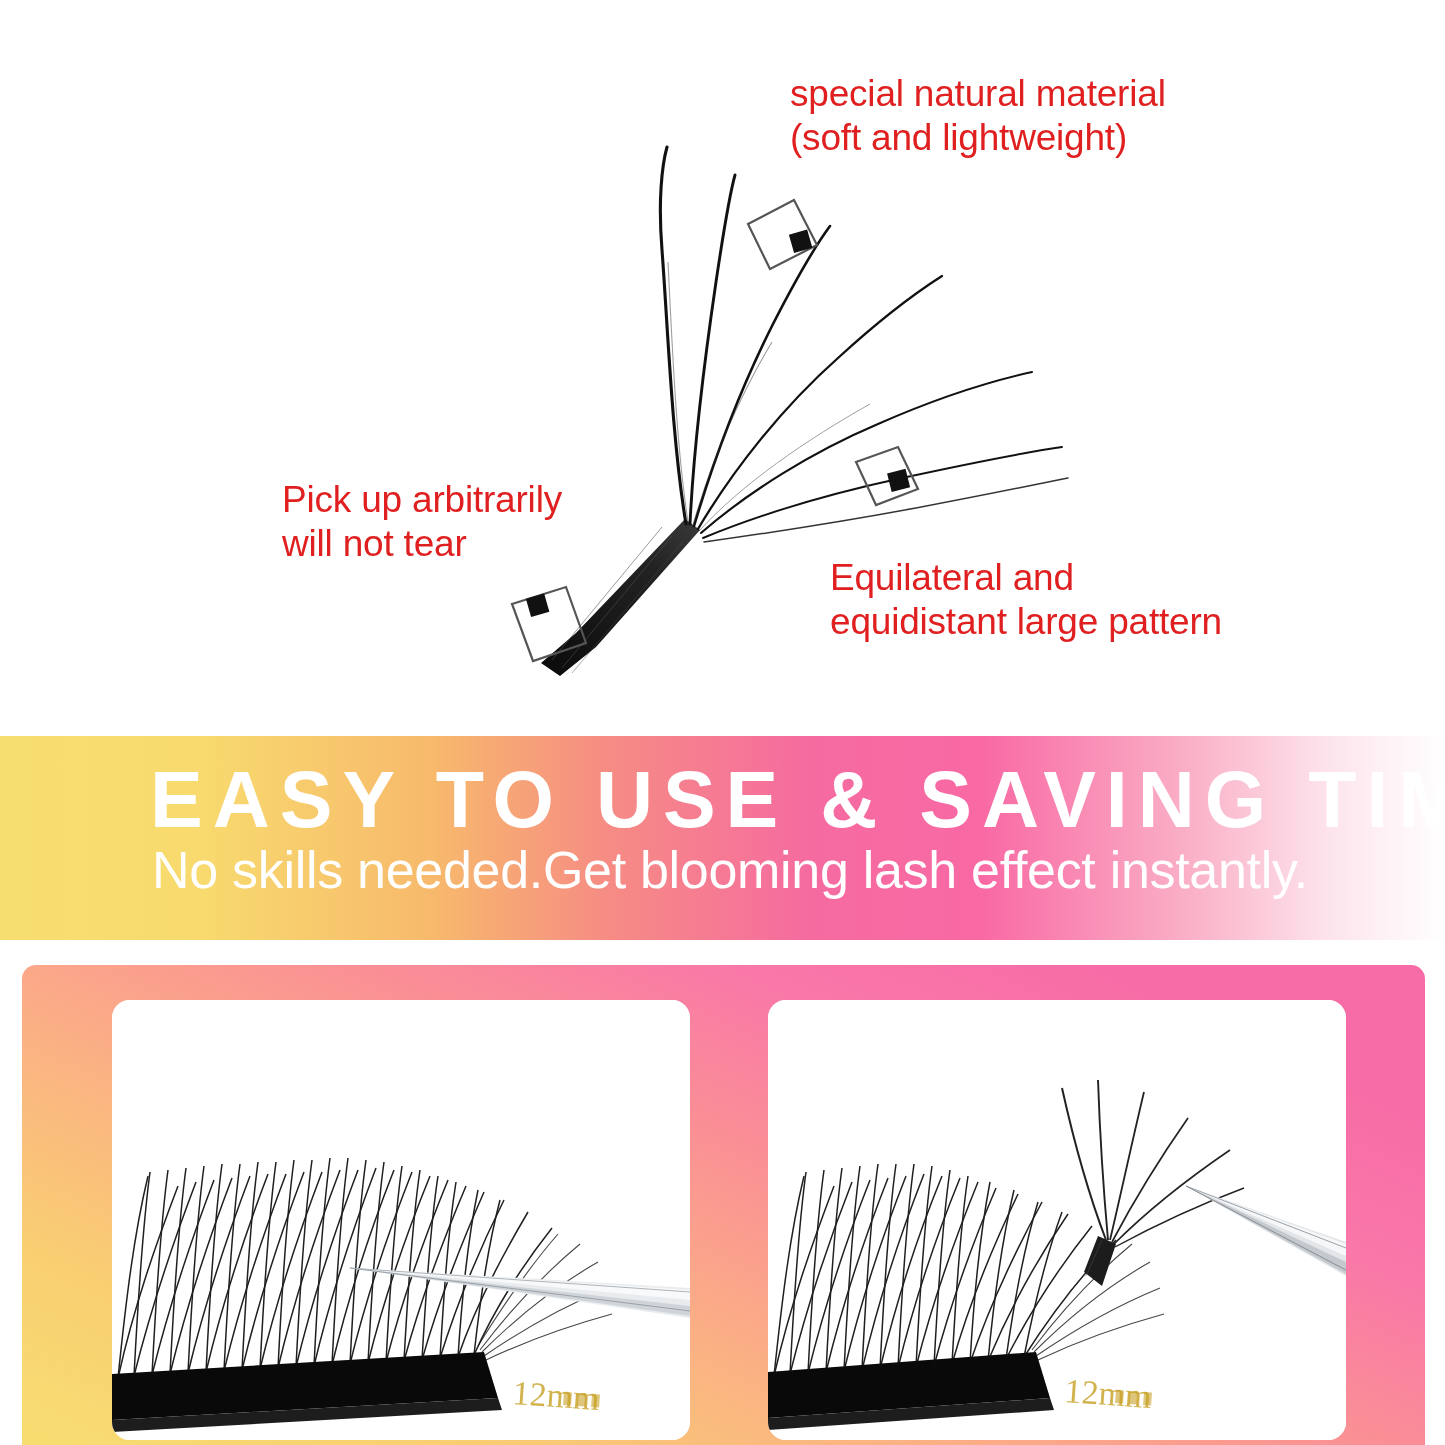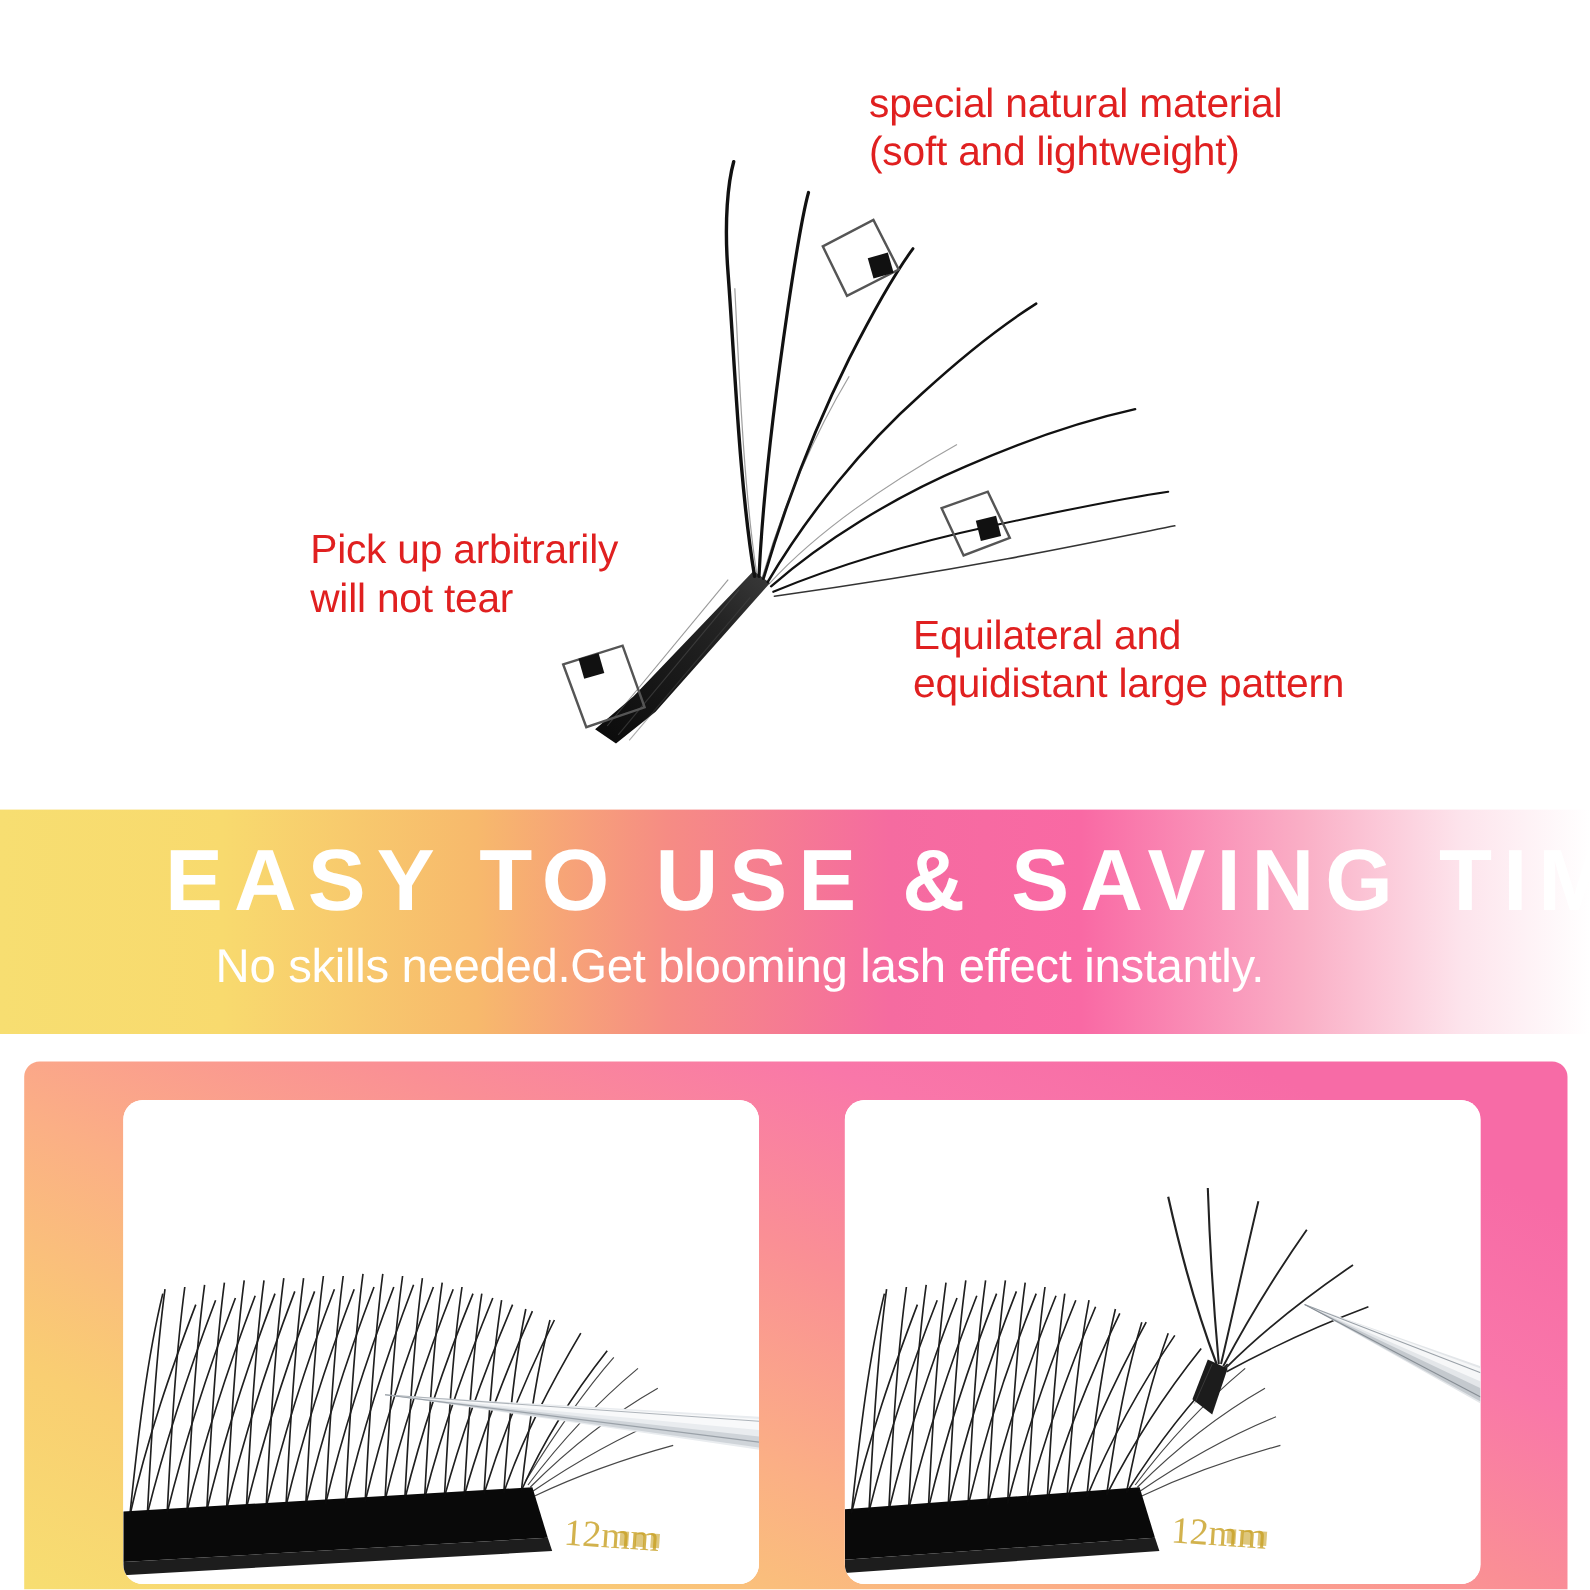--- a/index.html
+++ b/index.html
@@ -49,28 +49,27 @@
   #banner-title {
     position:absolute; left:150px; top:24px;
     color:#ffffff;
     font-size:79px;
     font-weight:700;
     letter-spacing:10px;
     line-height:1;
     white-space:nowrap;
   }
   #banner-subtitle {
-    position:absolute; left:152px; top:122px;
+    position:absolute; left:152px; top:108px;
     color:#ffffff;
-    font-size:43px;
+    font-size:52px;
     font-weight:400;
     letter-spacing:-0.3px;
     line-height:1;
     white-space:nowrap;
-    margin-left:44px;
   }
 
   
   #bottom-panel {
     position:absolute; left:22px; top:965px; width:1403px; height:480px;
     border-radius:14px 14px 0 0;
     background:linear-gradient(25deg,
       #F7DE71 0%,
       #F9CE72 18%,
       #FBAF85 38%,

